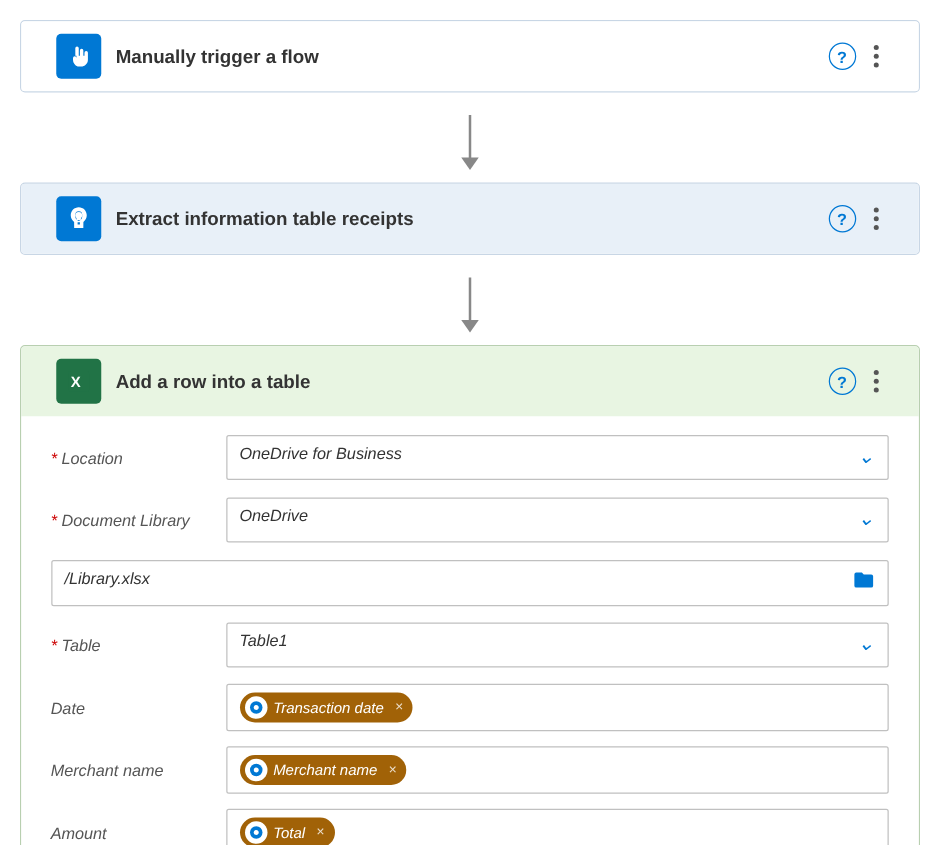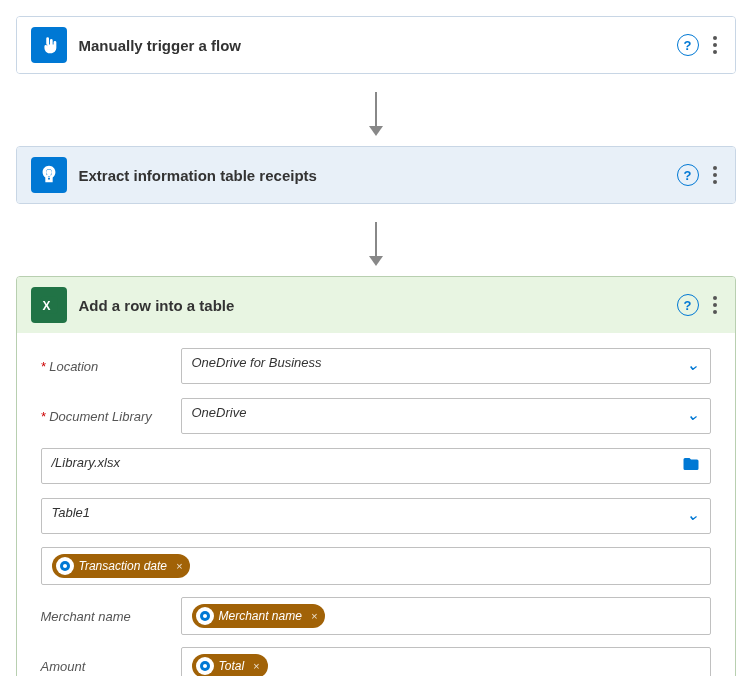--- a/index.html
+++ b/index.html
@@ -25,21 +25,21 @@
       width: 720px;
       border: 1.5px solid #c8d6e5;
       border-radius: 4px;
       background: #fff;
       overflow: hidden;
     }
 
     .step-header {
       display: flex;
       align-items: center;
-      padding: 10px 14px;
+      padding: 10px 28px;
       min-height: 52px;
       position: relative;
     }
 
     .step-header .icon-box {
       width: 36px;
       height: 36px;
       border-radius: 4px;
       display: flex;
       align-items: center;
@@ -325,27 +325,29 @@
           <span>/Library.xlsx</span>
           <span class="folder-icon">
             <svg width="18" height="18" viewBox="0 0 24 24" fill="#0078d4">
                 <path d="M10 4H4a2 2 0 0 0-2 2v12a2 2 0 0 0 2 2h16a2 2 0 0 0 2-2V8a2 2 0 0 0-2-2h-8l-2-2z"></path>
               </svg>
           </span>
         </div>
       </div>
 
       <div class="field-row">
+        <div class="field-label required">Table</div>
         <div class="field-input">
           <span>Table1</span>
           <span class="chevron">⌄</span>
         </div>
       </div>
 
       <div class="field-row">
+        <div class="field-label">Date</div>
         <div class="field-input">
           <span class="token-chip">
             <span class="token-icon">
               <svg viewBox="0 0 24 24" fill="#0078d4">
                   <circle cx="12" cy="12" r="10"></circle>
                   <path d="M8 12c0-2.2 1.8-4 4-4s4 1.8 4 4-1.8 4-4 4-4-1.8-4-4z" fill="white"></path>
                 </svg>
             </span>
             <span>Transaction date</span>
             <span class="token-close">×</span>

